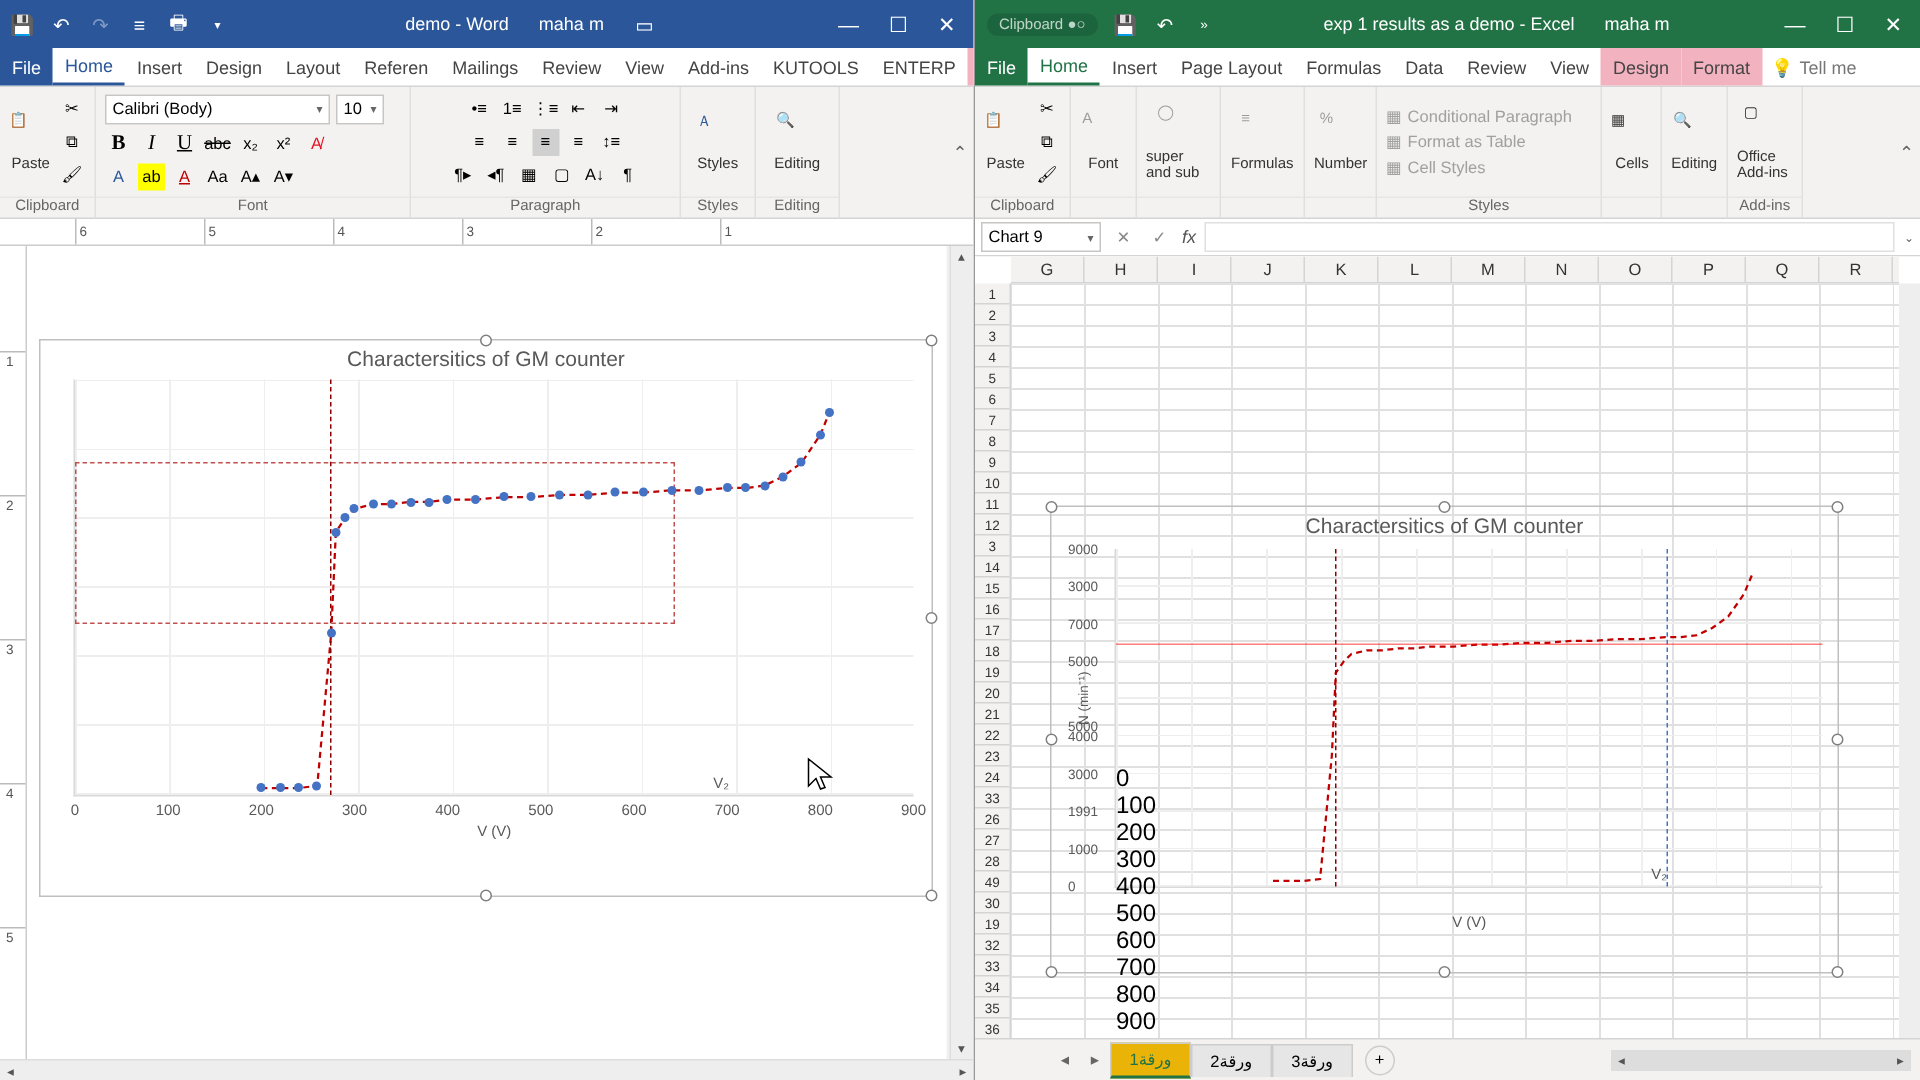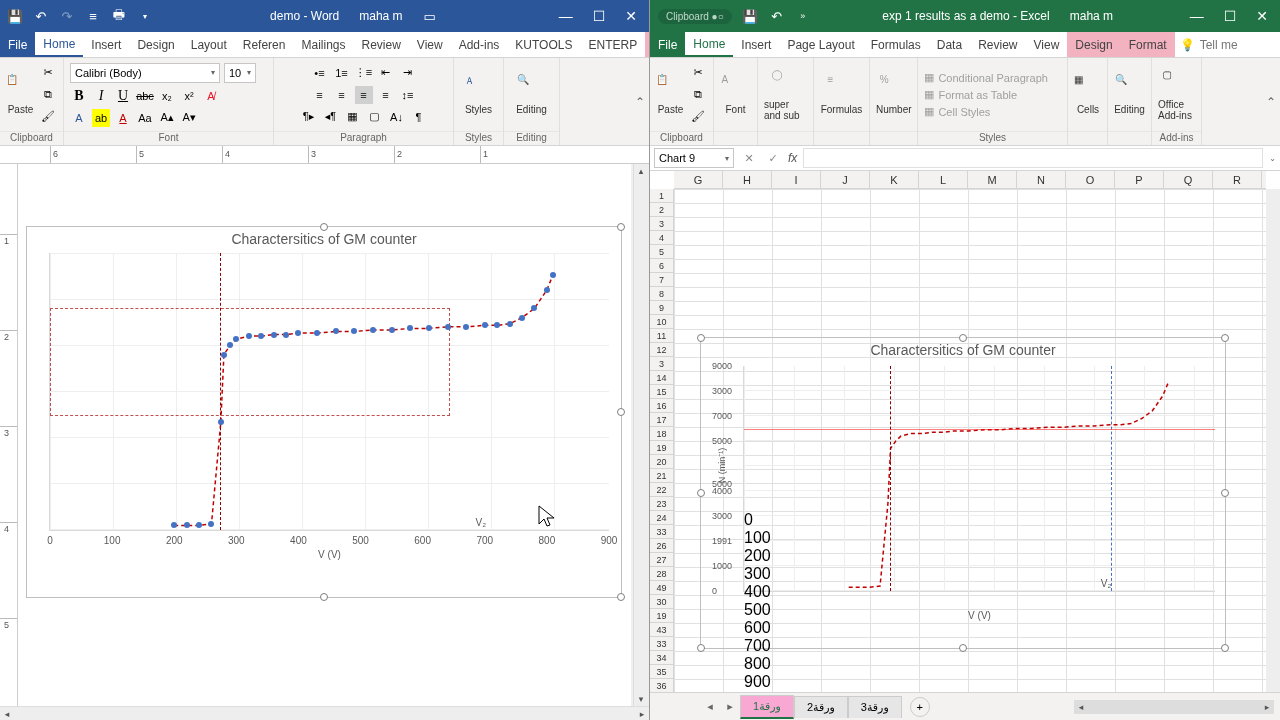--- a/index.html
+++ b/index.html
@@ -109,21 +109,21 @@
 .rowhead { position:absolute; left:0; top:18px; bottom:28px; width:24px; background:#f3f2f1; border-right:1px solid #d4d4d4; }
 .rowhead div { height:14px; border-bottom:1px solid #d4d4d4; font-size:9px; text-align:center; line-height:14px; color:#333; }
 .cells { position:absolute; left:24px; right:14px; top:18px; bottom:28px;
          background:
           repeating-linear-gradient(to right,#e0e0e0 0 1px, transparent 1px 49px),
           repeating-linear-gradient(to bottom,#e0e0e0 0 1px, transparent 1px 14px); }
 .excel .scrollbar-v { position:absolute; right:0; top:18px; bottom:28px; width:14px; background:#eee; }
 .sheet-tabs { position:absolute; left:0; right:0; bottom:0; height:28px; background:#f3f2f1; border-top:1px solid #d4d4d4; display:flex; align-items:center; padding-left:50px; gap:0; font-size:11px; }
 .sheet-tabs .sbtn { width:20px; text-align:center; color:#666; }
 .sheet-tabs .stab { padding:4px 12px; border:1px solid #ccc; border-bottom:none; background:#e7e6e6; }
-.sheet-tabs .stab.active { background:#f9a8d4; border-bottom:2px solid #217346; color:#217346; }
+.sheet-tabs .stab.active { background:#eab308; border-bottom:2px solid #217346; color:#217346; }
 .sheet-tabs .add { width:20px; height:20px; border:1px solid #ccc; border-radius:50%; text-align:center; line-height:18px; margin-left:8px; }
 .sheet-tabs .hz { flex:1; }
 .sheet-tabs .hzbar { width:200px; height:14px; background:#ddd; margin-right:6px; position:relative; }
 
 .cursor-ptr { position:absolute; width:24px; height:24px; pointer-events:none; }
 
 
 svg.trace { position:absolute; left:0; top:0; width:100%; height:100%; }
 </style>
 </head>
@@ -565,21 +565,21 @@
         <div>22</div>
         <div>23</div>
         <div>24</div>
         <div>33</div>
         <div>26</div>
         <div>27</div>
         <div>28</div>
         <div>49</div>
         <div>30</div>
         <div>19</div>
-        <div>43</div>
+        <div>32</div>
         <div>33</div>
         <div>34</div>
         <div>35</div>
         <div>36</div>
         <div>37</div>
       </div>
     <div class="cells">
 
       <div class="chart-frame" id="excel-chart" style="left:26px; top:148px; width:526px; height:312px;">
         <div class="sel-handle" style="left:-4px; top:-4px;"></div>

